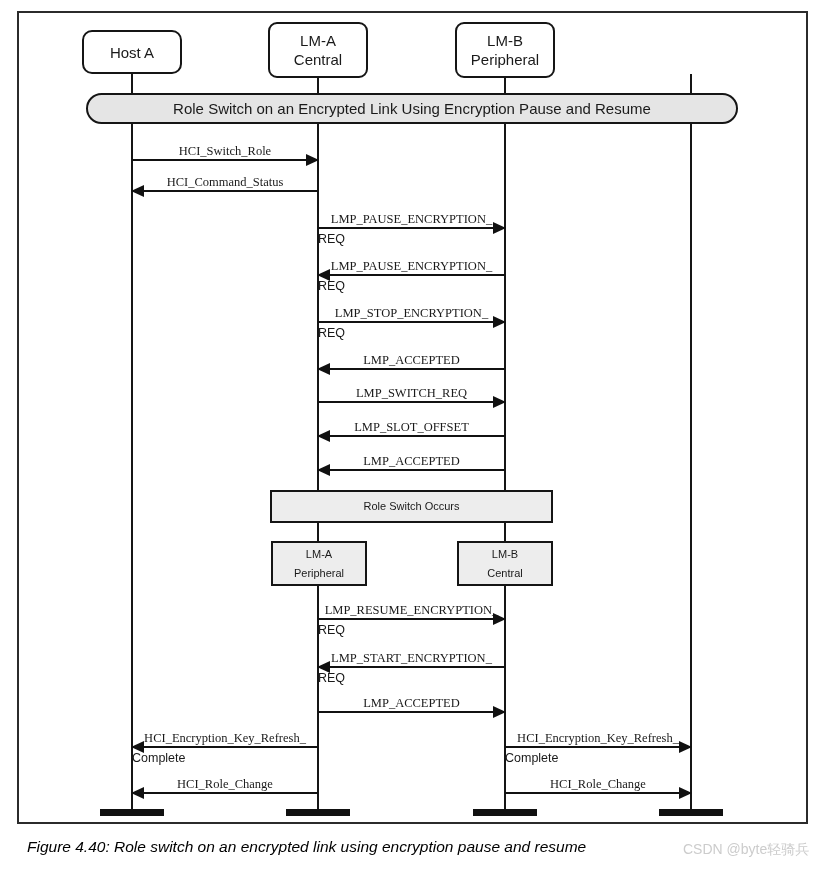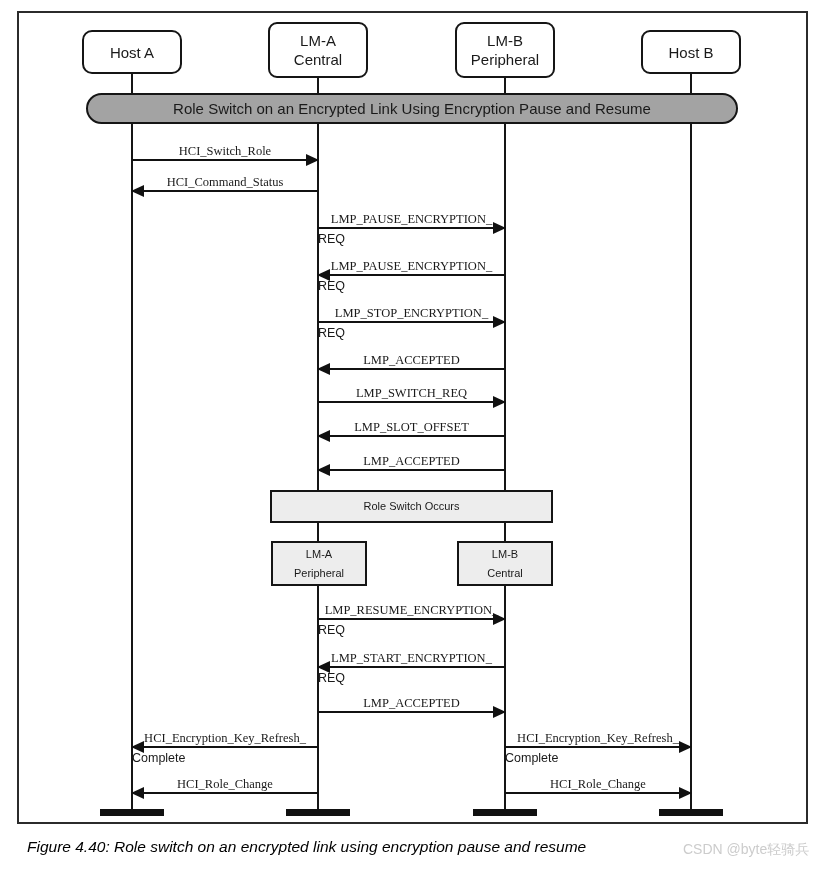--- a/index.html
+++ b/index.html
@@ -7,21 +7,21 @@
   body { font-family:"Liberation Sans", sans-serif; color:#1a1a1a; }
   .stage { position:relative; width:825px; height:869px; background:#ffffff; overflow:hidden; }
   .frame { position:absolute; left:17px; top:11px; width:791px; height:813px;
            border:2px solid #2b2b2b; background:#ffffff; }
   .lifeline { position:absolute; width:2px; background:#151515; z-index:1; }
   .termbar { position:absolute; width:64px; height:7px; background:#111111; z-index:2; }
 
   .abox { position:absolute; background:#ffffff; border:2px solid #151515; border-radius:9px;
           display:flex; flex-direction:column; justify-content:center; align-items:center;
           font-size:15px; line-height:19px; z-index:5; text-align:center; }
-  .banner { position:absolute; background:#a3a3a3; border:2px solid #151515; border-radius:17px;
+  .banner { position:absolute; background:#e5e5e5; border:2px solid #151515; border-radius:17px;
             display:flex; justify-content:center; align-items:center; font-size:15px; z-index:5; }
   .gbox { position:absolute; background:#ededed; border:2px solid #151515;
           display:flex; flex-direction:column; justify-content:center; align-items:center;
           font-size:11px; line-height:19px; z-index:5; text-align:center; }
 
   .msg { position:absolute; z-index:3; font-size:12.5px; }
   .msg .l1 { position:absolute; left:0; right:0; bottom:2px; text-align:center; white-space:nowrap;font-family:Liberation Serif, serif; }
   .msg .l2 { position:absolute; left:0; right:0; top:3px; text-align:left; white-space:nowrap; }
   .msg .line { position:absolute; left:0; right:0; top:-2px; border-top:2px solid #111111; }
   .msg .ah-r { position:absolute; right:-1px; top:-7px; width:0; height:0;
@@ -56,24 +56,20 @@
     <div></div>
   </div>
   <div class="abox" style="left:268px; top:22px; width:100px; height:56px;">
     <div>LM-A</div>
     <div>Central</div>
   </div>
   <div class="abox" style="left:455px; top:22px; width:100px; height:56px;">
     <div>LM-B</div>
     <div>Peripheral</div>
   </div>
-  <div class="abox" style="left:641px; top:30px; width:100px; height:44px;">
-    <div>Host B</div>
-    <div></div>
-  </div>
 
   <div class="banner" style="left:86px; top:93px; width:652px; height:31px;">
     <div>Role Switch on an Encrypted Link Using Encryption Pause and Resume</div>
   </div>
 
   <div class="msg" style="left:132px; top:161px; width:186px;">
     <div class="l1">HCI_Switch_Role</div>
     <div class="line"></div>
     <div class="ah-r"></div>
     <div class="l2"></div>

